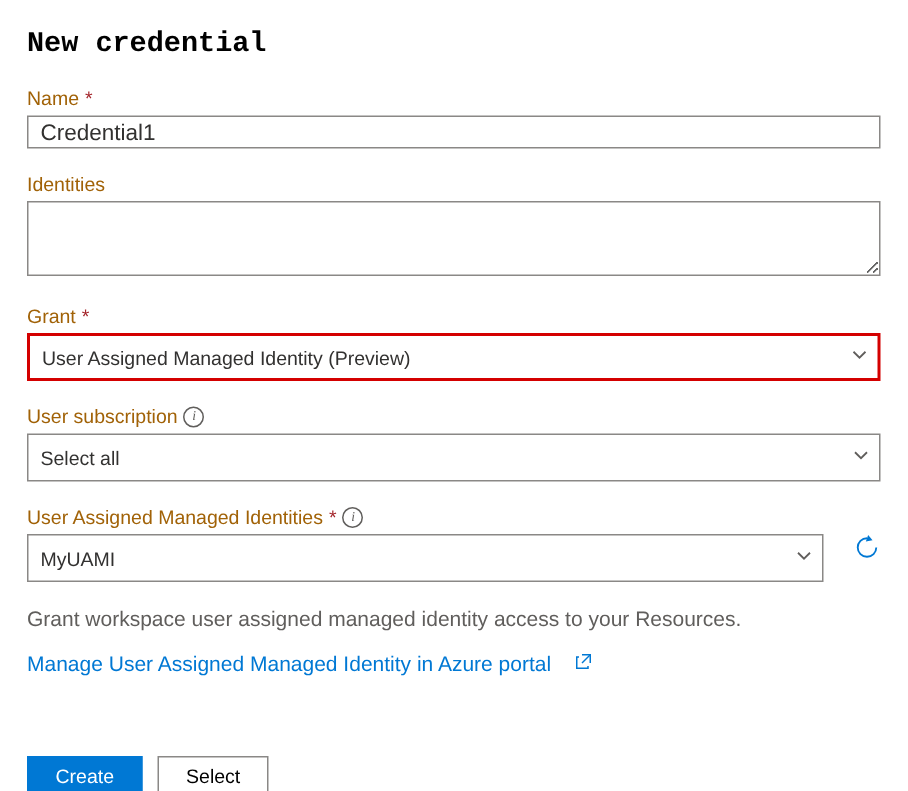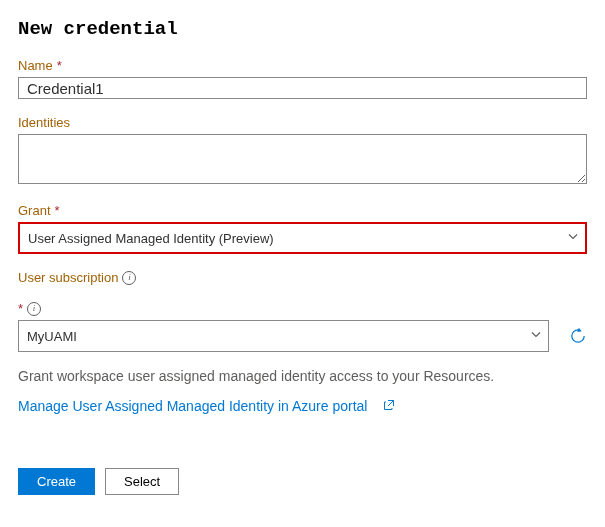--- a/index.html
+++ b/index.html
@@ -67,21 +67,20 @@
   }
   .select.highlight { border: 2px solid #d40000; }
   .select .chevron {
     position: absolute;
     right: 6px;
     top: 50%;
     transform: translateY(-50%);
   }
   .row-with-icon {
     display: flex;
-    align-items: center;
     gap: 20px;
   }
   .row-with-icon .select { flex: 1; }
   .info-icon {
     display: inline-flex;
     align-items: center;
     justify-content: center;
     width: 14px;
     height: 14px;
     border: 1px solid #605e5c;
@@ -178,25 +177,34 @@
     </span>
   </div>
 </div>
 
 
 <div class="field">
   <div class="label-row">
     <span class="field-label">User subscription</span>
     <span class="info-icon">i</span>
   </div>
-</div>
-
-
-<div class="field">
-  <div class="label-row">
+  <div class="select">
+    <span>Select all</span>
+    <span class="chevron">
+      <svg class="chev" viewBox="0 0 12 12">
+          <path d="M2 4 L6 8 L10 4" fill="none" stroke="#605e5c" stroke-width="1.2"></path>
+        </svg>
+    </span>
+  </div>
+</div>
+
+
+<div class="field">
+  <div class="label-row">
+    <span class="field-label">User Assigned Managed Identities</span>
     <span class="required">*</span>
     <span class="info-icon">i</span>
   </div>
   <div class="row-with-icon">
     <div class="select">
       <span>MyUAMI</span>
       <span class="chevron">
         <svg class="chev" viewBox="0 0 12 12">
             <path d="M2 4 L6 8 L10 4" fill="none" stroke="#605e5c" stroke-width="1.2"></path>
           </svg>

